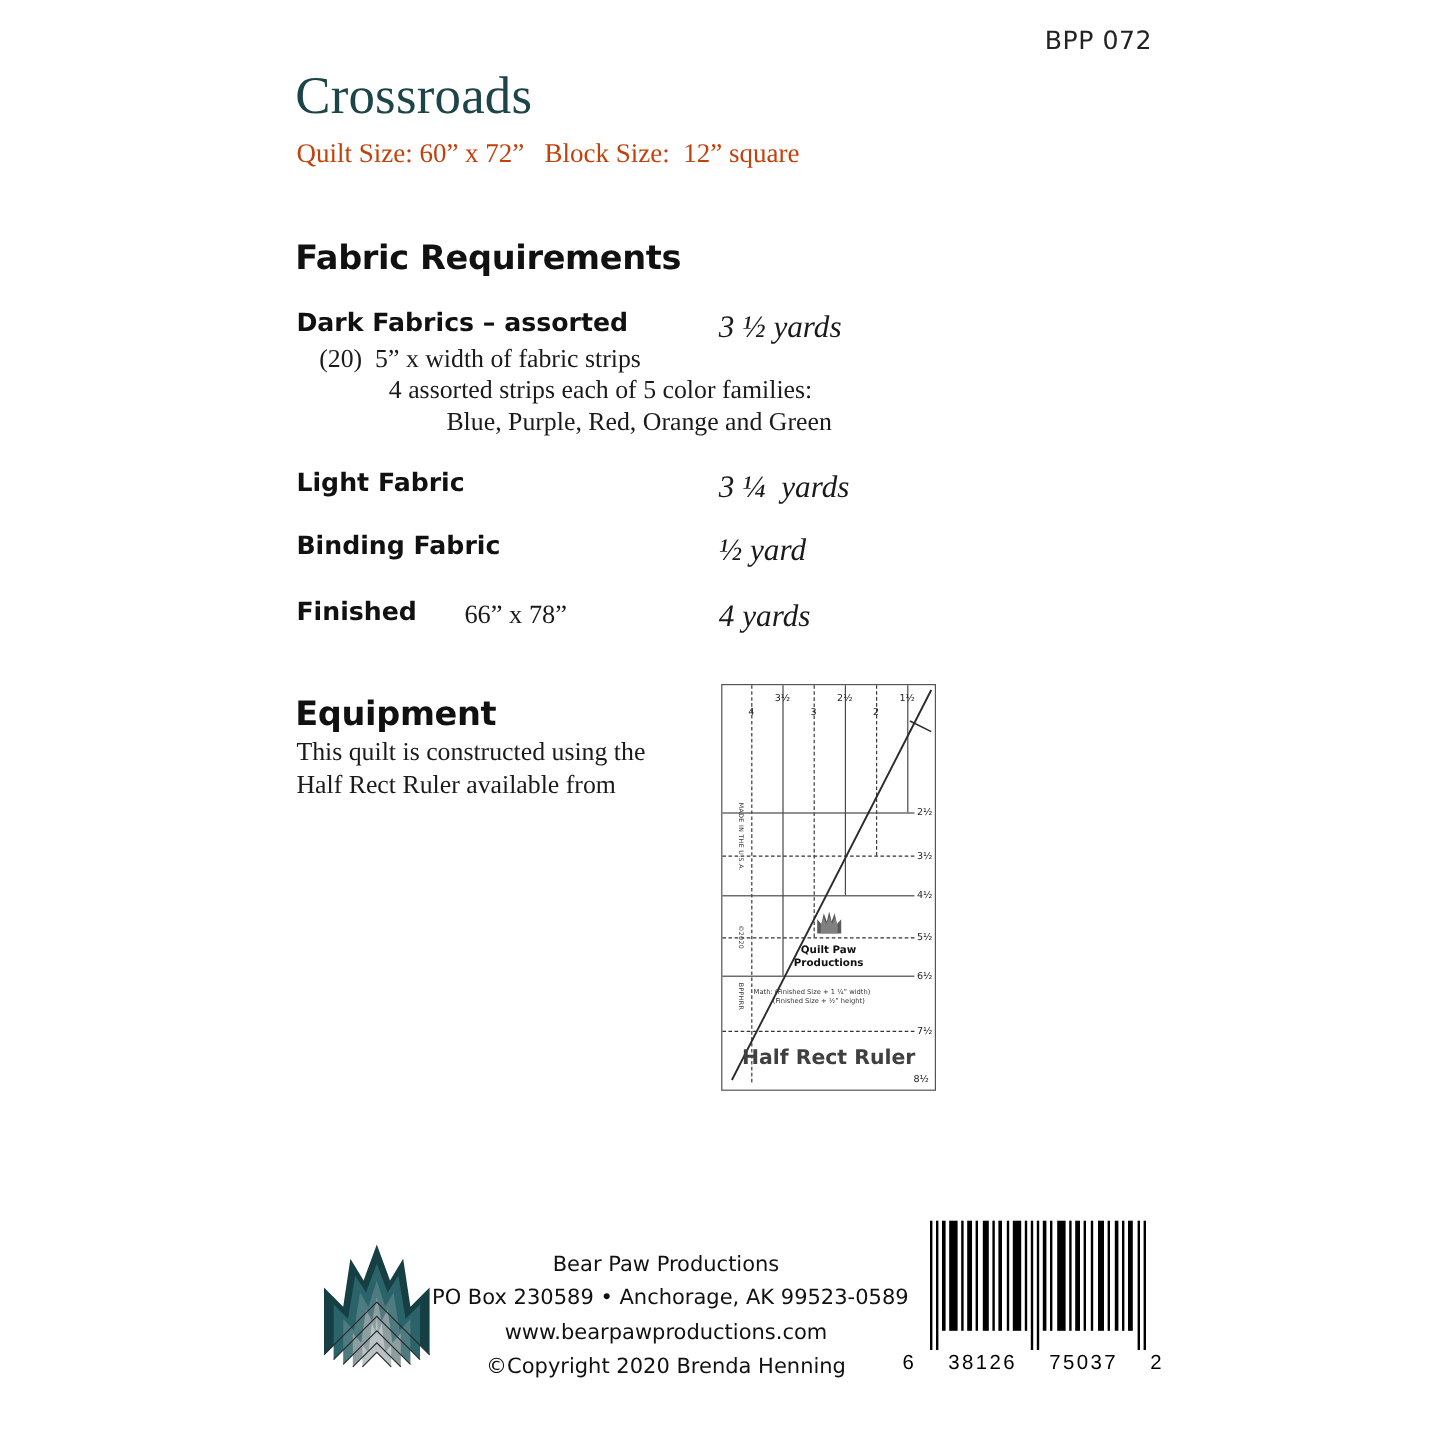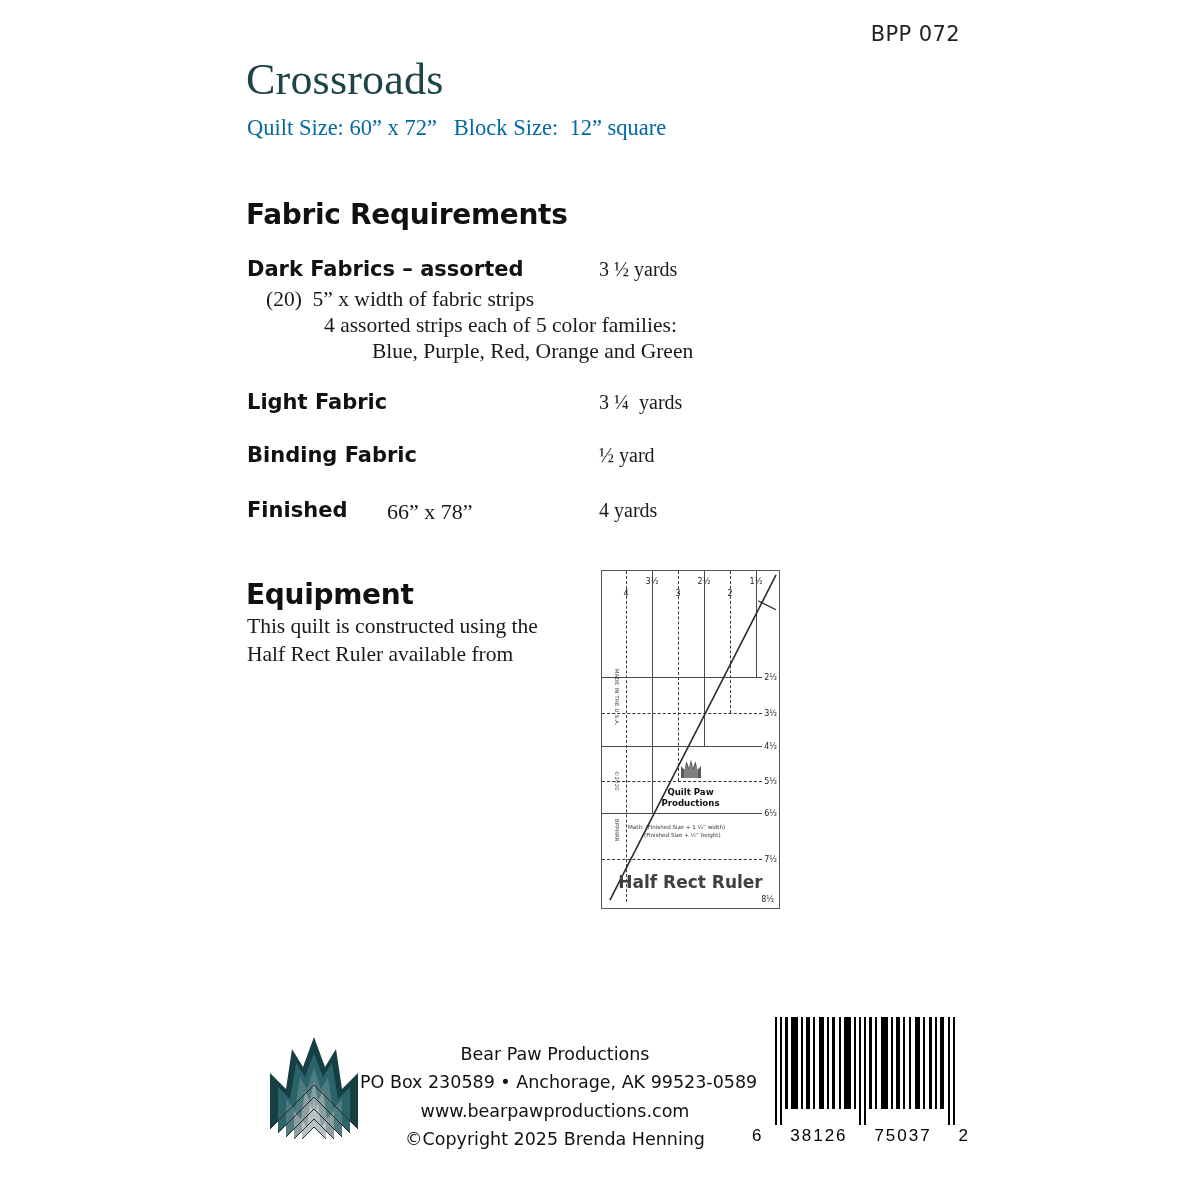--- a/index.html
+++ b/index.html
@@ -40,21 +40,21 @@
     font-weight: normal;
     color: #1d4449;
     letter-spacing: 0.2px;
     line-height: 1;
   }
   .subtitle {
     position: absolute;
     left: 247px;
     top: 115px;
     font-size: 22.5px;
-    color: #0369a1;
+    color: #c2410c;
     white-space: pre;
   }
 
   
   .section-head {
     position: absolute;
     font-family: "DejaVu Sans", sans-serif;
     font-weight: bold;
     font-size: 28px;
     color: #111;
@@ -79,22 +79,23 @@
     position: absolute;
     left: 140px;
     top: 1px;
     font-size: 22px;
     white-space: pre;
   }
   .frow .amt {
     position: absolute;
     left: 352px;
     top: 1px;
-    font-size: 20px;
+    font-size: 26px;
     white-space: pre;
+    font-style: italic;
   }
   .sub {
     position: absolute;
     font-size: 21.5px;
     white-space: pre;
     color: #1a1a1a;
   }
 
   
   .equip-body {
@@ -370,21 +371,21 @@
       <path d="M18 104 L46 76 L74 104"></path>
       <path d="M26 106 L46 86 L66 106"></path>
       <path d="M34 106 L46 94 L58 106"></path>
     </g>
   </svg>
 
   <div class="footer-text">
     <div>Bear Paw Productions</div>
     <div>PO Box 230589 • Anchorage, AK  99523-0589</div>
     <div>www.bearpawproductions.com</div>
-    <div>©Copyright 2025 Brenda Henning</div>
+    <div>©Copyright 2020 Brenda Henning</div>
   </div>
 
   <svg class="barcode" viewBox="0 0 186 108" preserveAspectRatio="none">
     <rect x="0" y="0" width="186" height="108" fill="#fff"></rect>
     <g fill="#000">
       <rect x="2" y="0" width="2" height="108"></rect>
       <rect x="7" y="0" width="2" height="108"></rect>
       <rect x="12" y="0" width="3" height="92"></rect>
       <rect x="18" y="0" width="7" height="92"></rect>
       <rect x="28" y="0" width="2" height="92"></rect>

